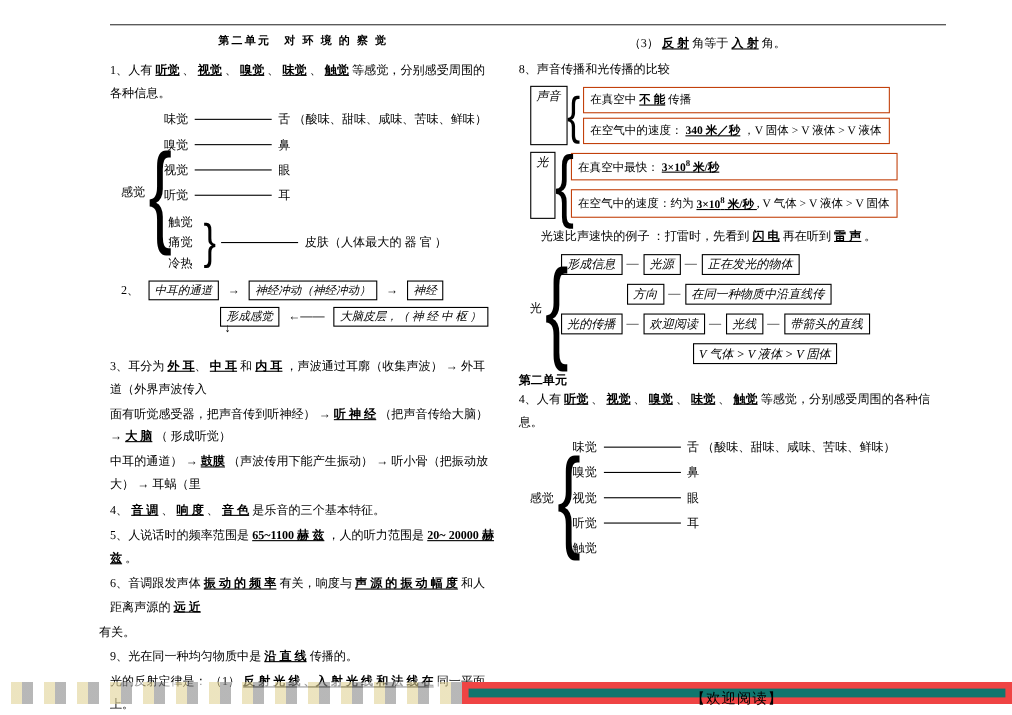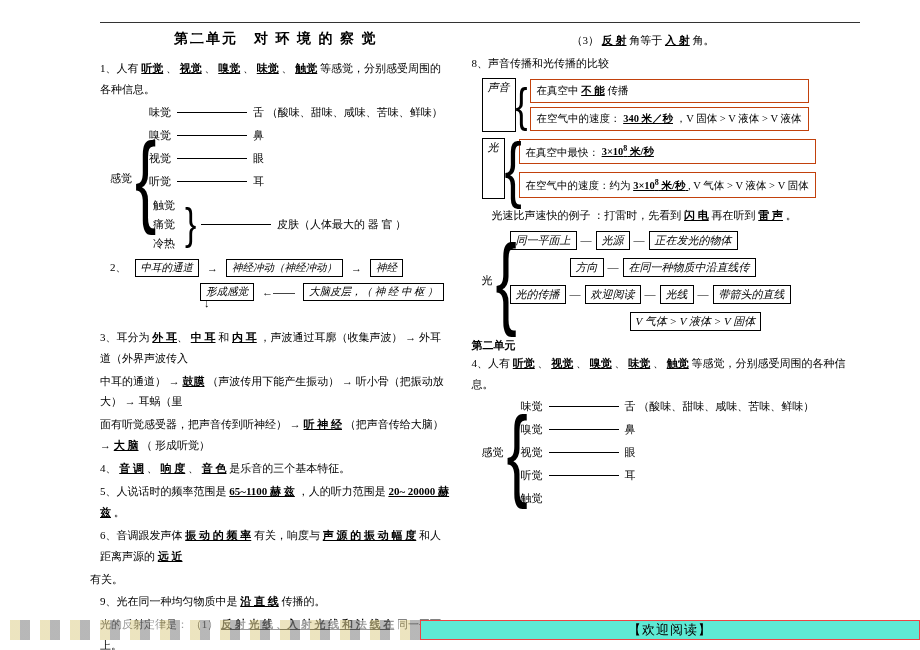--- a/index.html
+++ b/index.html
@@ -16,21 +16,21 @@
   .page {
     display: flex;
     padding: 30px 60px 20px 100px;
     gap: 20px;
   }
   .col { flex: 1; }
   .col-left { flex: 0.95; }
   .col-right { flex: 1.05; }
   .title {
     text-align: center;
-    font-size: 14px;
+    font-size: 10px;
     font-weight: bold;
     margin-bottom: 10px;
     letter-spacing: 2px;
   }
   .line {
     line-height: 1.9;
     margin-bottom: 2px;
   }
   .b { font-weight: bold; }
   .bu { font-weight: bold; text-decoration: underline; }
@@ -118,22 +118,22 @@
     background: repeating-linear-gradient(
       to right,
       #fff 0, #fff 10px,
       #e0d295 10px, #e0d295 20px,
       #888 20px, #888 30px
     );
     opacity: 0.6;
   }
   .fb-text {
     flex: 1;
-    background: #5eead4;
-    border: 1px solid #ef4444;
+    background: #0f766e;
+    border: 6px solid #ef4444;
     text-align: center;
     font-size: 13px;
     line-height: 18px;
     letter-spacing: 1px;
   }
   .top-rule {
     border-top: 1px solid #333;
     margin: 0 60px 0 100px;
     height: 1px;
     position: absolute;
@@ -217,37 +217,37 @@
     <div class="line">
       <span>3、耳分为</span>
       <span class="bu">外 耳</span>、
       <span class="bu">中 耳</span> 和
       <span class="bu">内 耳</span>
       <span>，声波通过耳廓（收集声波）</span>
       <span class="arrow">→</span>
       <span>外耳道（外界声波传入</span>
     </div>
     <div class="line">
+      <span>面有听觉感受器，把声音传到听神经）</span>
+      <span class="arrow">→</span>
+      <span class="bu">听 神 经</span>
+      <span>（把声音传给大脑）</span>
+      <span class="arrow">→</span>
+      <span class="bu">大 脑</span>
+      <span>（ 形成听觉）</span>
+    </div>
+    <div class="line">
       <span>中耳的通道）</span>
       <span class="arrow">→</span>
       <span class="bu">鼓膜</span>
       <span>（声波传用下能产生振动）</span>
       <span class="arrow">→</span>
       <span>听小骨（把振动放大）</span>
       <span class="arrow">→</span>
       <span>耳蜗（里</span>
-    </div>
-    <div class="line">
-      <span>面有听觉感受器，把声音传到听神经）</span>
-      <span class="arrow">→</span>
-      <span class="bu">听 神 经</span>
-      <span>（把声音传给大脑）</span>
-      <span class="arrow">→</span>
-      <span class="bu">大 脑</span>
-      <span>（ 形成听觉）</span>
     </div>
 
     <div class="line">
       <span>4、</span>
       <span class="bu">音 调</span> 、
       <span class="bu">响 度</span> 、
       <span class="bu">音 色</span>
       <span> 是乐音的三个基本特征。</span>
     </div>
 
@@ -338,21 +338,21 @@
       <span>再在听到</span>
       <span class="bu">雷  声</span>
       <span>。</span>
     </div>
 
     <div class="brace-row light-diagram">
       <div class="brace-label">光</div>
       <div class="brace-left huge">{</div>
       <div class="brace-content spaced">
         <div>
-          <span class="box">同一平面上</span>—
+          <span class="box">形成信息</span>—
           <span class="box">光源</span>—
           <span class="box">正在发光的物体</span>
         </div>
         <div style="margin-left:60px">
           <span class="box">方向</span>—
           <span class="box">在同一种物质中沿直线传</span>
         </div>
         <div>
           <span class="box">光的传播</span>—
           <span class="box">欢迎阅读</span>—

